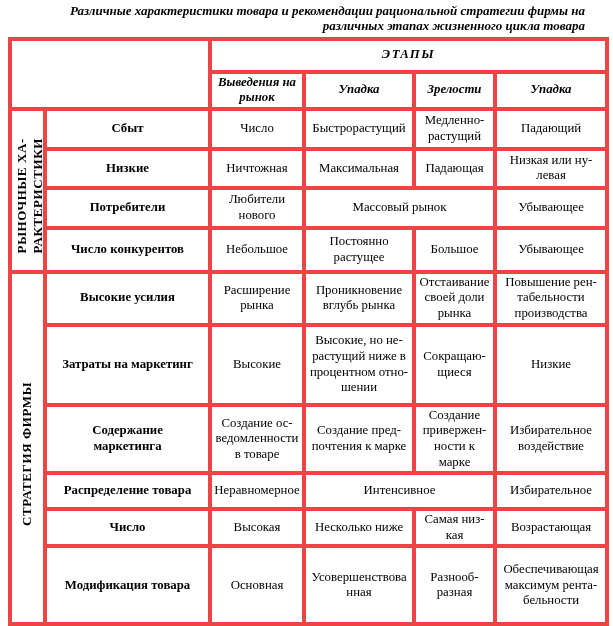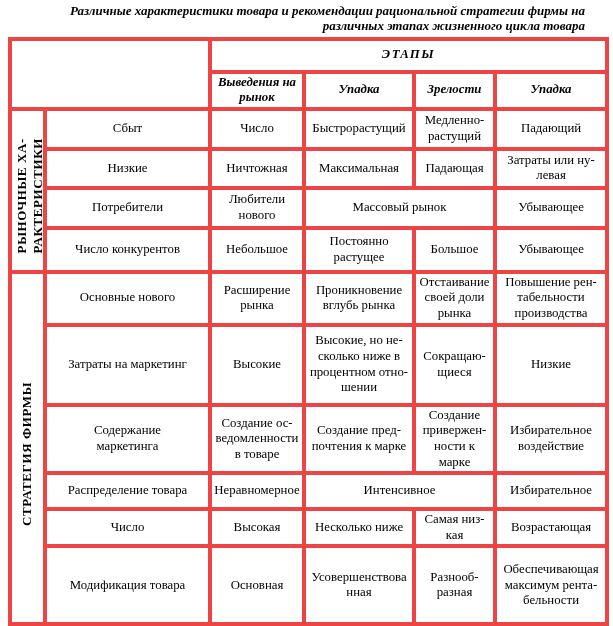--- a/index.html
+++ b/index.html
@@ -66,21 +66,21 @@
     transform: rotate(180deg);
     white-space: pre-line;
     font-weight: bold;
     font-size: 13px;
     letter-spacing: 0.6px;
     line-height: 1.25;
     display: inline-block;
   }
   
   td.rowlabel {
-    font-weight: normal;
+    font-weight: bold;
     border-right-width: 3px;
     font-size: 12.8px;
   }
   
   .bb3 { border-bottom-width: 3px !important; }
 </style>
 </head>
 <body>
 
 <div class="title">Различные характеристики товара и рекомендации рациональной стратегии фирмы на
@@ -119,21 +119,21 @@
     <td>Быстрорастущий</td>
     <td>Медленно-
 растущий</td>
     <td>Падающий</td>
   </tr>
   <tr style="height:39px">
     <td class="rowlabel">Низкие</td>
     <td>Ничтожная</td>
     <td>Максимальная</td>
     <td>Падающая</td>
-    <td>Затраты  или ну-
+    <td>Низкая  или ну-
 левая</td>
   </tr>
   <tr style="height:40px">
     <td class="rowlabel">Потребители</td>
     <td>Любители
 нового</td>
     <td colspan="2">Массовый рынок</td>
     <td>Убывающее</td>
   </tr>
   <tr style="height:44px">
@@ -142,37 +142,37 @@
     <td class="bb3">Постоянно
 растущее</td>
     <td class="bb3">Большое</td>
     <td class="bb3">Убывающее</td>
   </tr>
 
   <tr style="height:51px">
     <td class="rotcell" rowspan="6">
       <span class="vlabel">СТРАТЕГИЯ ФИРМЫ</span>
     </td>
-    <td class="rowlabel">Основные  нового</td>
+    <td class="rowlabel">Высокие  усилия</td>
     <td>Расширение
 рынка</td>
     <td>Проникновение
 вглубь рынка</td>
     <td>Отстаивание
 своей доли
 рынка</td>
     <td>Повышение рен-
 табельности
 производства</td>
   </tr>
   <tr style="height:80px">
     <td class="rowlabel">Затраты на маркетинг</td>
     <td>Высокие</td>
     <td>Высокие, но не-
-сколько ниже  в
+растущий ниже  в
 процентном отно-
 шении</td>
     <td>Сокращаю-
 щиеся</td>
     <td>Низкие</td>
   </tr>
   <tr style="height:64px">
     <td class="rowlabel">Содержание
 маркетинга</td>
     <td>Создание ос-

